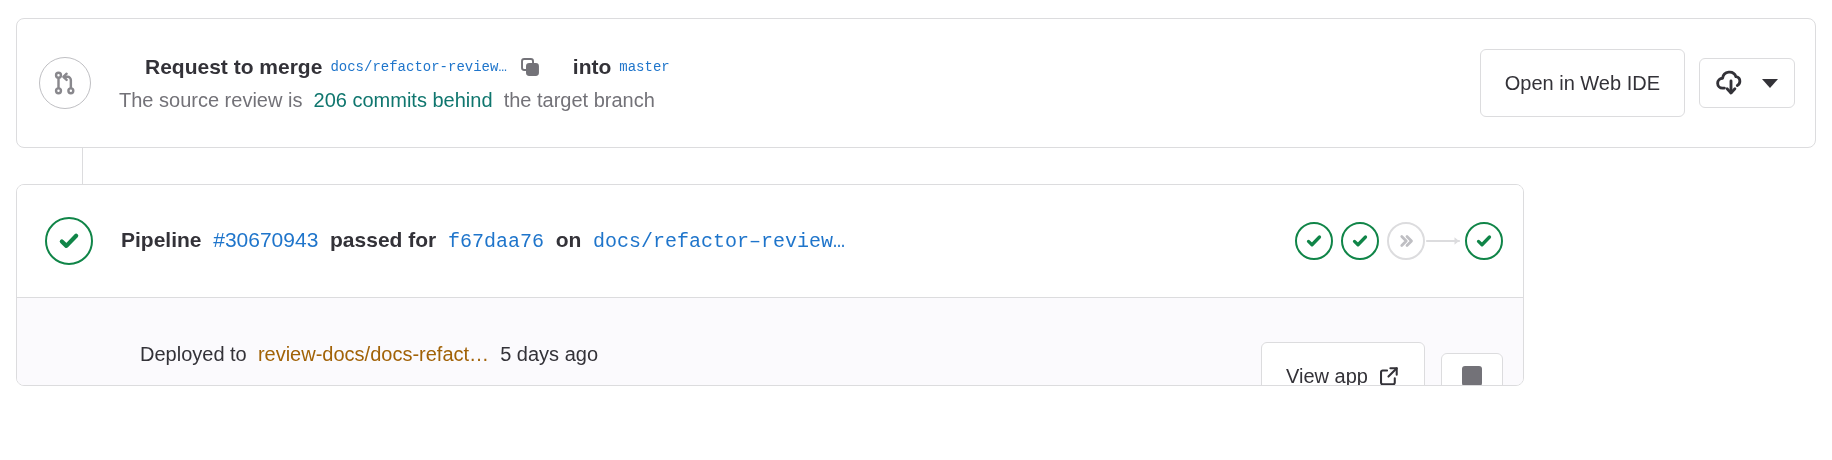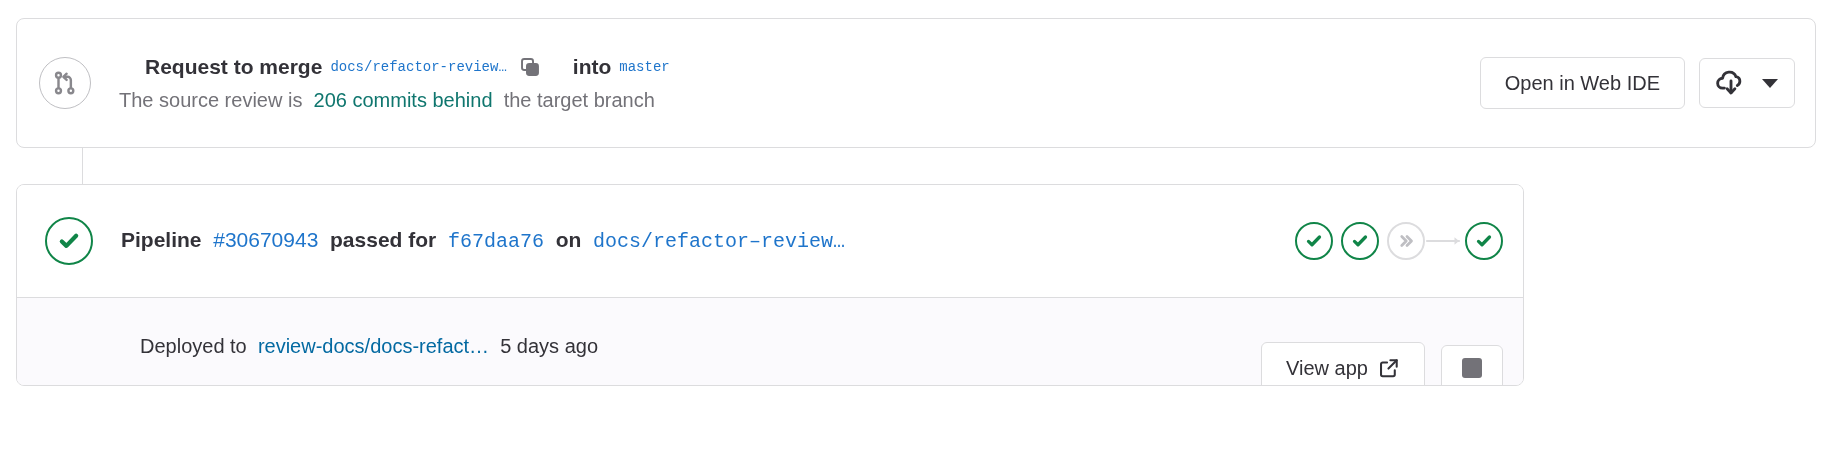--- a/index.html
+++ b/index.html
@@ -124,21 +124,21 @@
   }
 
   .btn {
     background: #ffffff;
     border: 1px solid #dcdcde;
     border-radius: 6px;
     color: #333238;
     font-family: "Liberation Sans", sans-serif;
     font-size: 20px;
     line-height: 24px;
-    padding: 13px 24px;
+    padding: 21px 24px;
     cursor: pointer;
     white-space: nowrap;
     display: inline-flex;
     align-items: center;
     gap: 10px;
   }
 
   .btn-split {
     padding: 11px 16px;
     gap: 16px;
@@ -244,21 +244,21 @@
   }
   .deploy-text {
     flex: 1 1 auto;
     min-width: 0;
     padding-left: 95px;
     font-size: 20px;
     line-height: 26px;
     color: #333238;
     white-space: nowrap;
   }
-  .deploy-text .link { color: #0369a1; cursor: pointer; }
+  .deploy-text .link { color: #a16207; cursor: pointer; }
 
   .deploy-actions {
     flex: 0 0 auto;
     display: flex;
     align-items: center;
     gap: 16px;
     padding-left: 20px;
     margin-top: 44px;
   }
   .btn-icon-only {

